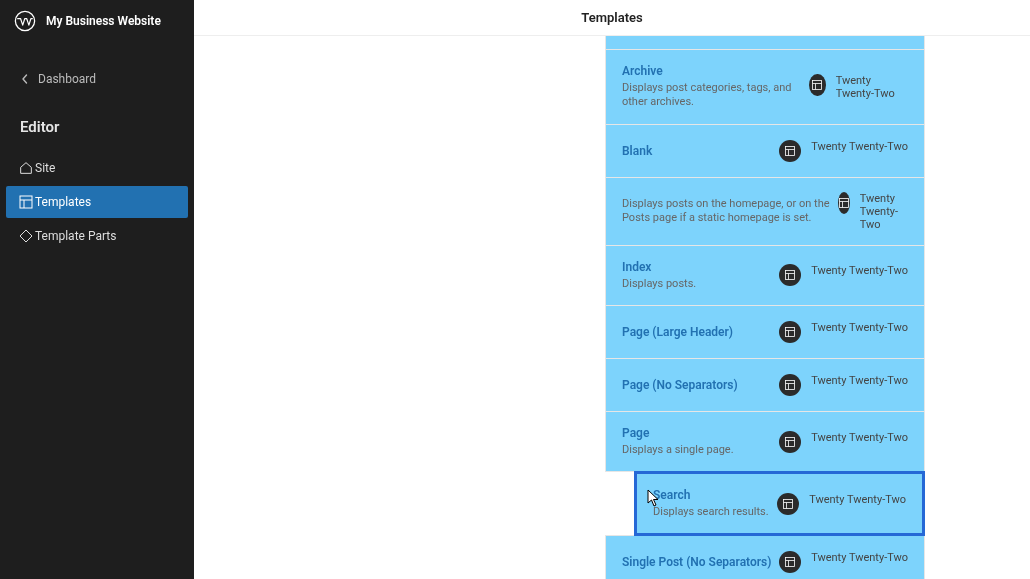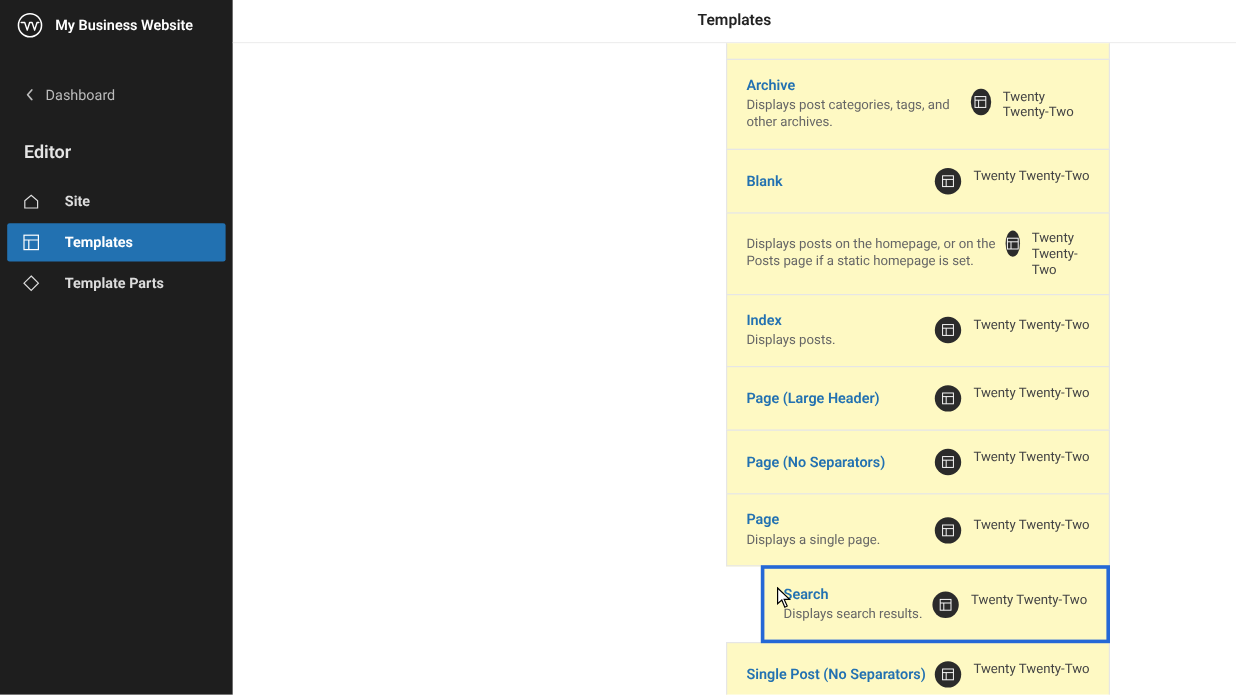--- a/index.html
+++ b/index.html
@@ -8,32 +8,32 @@
 
   
   .sidebar { width: 194px; background: #1e1e1e; color: #fff; display: flex; flex-direction: column; }
   .sb-top { display: flex; align-items: center; gap: 10px; padding: 10px 14px; }
   .wp-logo { width: 22px; height: 22px; display: flex; align-items: center; justify-content: center; }
   .sb-site { font-size: 12px; font-weight: 600; color: #fff; }
   .sb-back { display: flex; align-items: center; gap: 8px; padding: 10px 20px; margin-top: 20px; color: #bbb; font-size: 12px; cursor: pointer; }
   .sb-back svg { width: 10px; height: 10px; }
   .sb-heading { font-size: 15px; font-weight: 600; padding: 22px 20px 12px; color: #e5e5e5; }
   .sb-nav { display: flex; flex-direction: column; padding: 4px 6px; gap: 2px; }
-  .sb-item { display: flex; align-items: center; gap: 20px; padding: 8px 12px; font-size: 12px; color: #ddd; border-radius: 2px; cursor: pointer; font-weight: bold; }
+  .sb-item { display: flex; align-items: center; gap: 1px; padding: 8px 12px; font-size: 12px; color: #ddd; border-radius: 2px; cursor: pointer; }
   .sb-item.active { background: #2271b1; color: #fff; }
   .sb-item svg { width: 16px; height: 16px; flex-shrink: 0; }
 
   
   .main { flex: 1; display: flex; flex-direction: column; background: #fff; }
   .topbar { height: 36px; display: flex; align-items: center; justify-content: center; border-bottom: 1px solid #eee; }
   .topbar-title { font-size: 13px; font-weight: 600; color: #222; }
   .content { flex: 1; overflow: hidden; position: relative; }
 
   .list { position: absolute; left: 411px; right: 105px; top: 0; display: flex; flex-direction: column; }
-  .row { display: flex; align-items: center; justify-content: space-between; border: 1px solid #e6e6e6; padding: 14px 16px; background: #fef9c3; margin-top: -1px; cursor: pointer; min-height: 54px; }
+  .row { display: flex; align-items: center; justify-content: space-between; border: 1px solid #e6e6e6; padding: 14px 16px; background: #7dd3fc; margin-top: -1px; cursor: pointer; min-height: 54px; }
   .row.first-partial { border-top: none; padding-top: 0; min-height: 0; height: 6px; align-items: flex-start; overflow: hidden; }
   .row.highlight { border: 3px solid #2568d6; z-index: 2; position: relative; margin-left: 29px; }
   .row-left { display: flex; flex-direction: column; gap: 3px; max-width: 320px; }
   .row-title { font-size: 12px; font-weight: 600; color: #2271b1; }
   .row-desc { font-size: 11px; color: #666; line-height: 1.3; }
   .row-right { display: flex; align-items: flex-start; gap: 10px; }
   .theme-icon { width: 22px; height: 22px; border-radius: 50%; background: #2b2b2b; display: flex; align-items: center; justify-content: center; }
   .theme-icon svg { width: 12px; height: 12px; }
   .theme-label { font-size: 11px; color: #444; }
 

